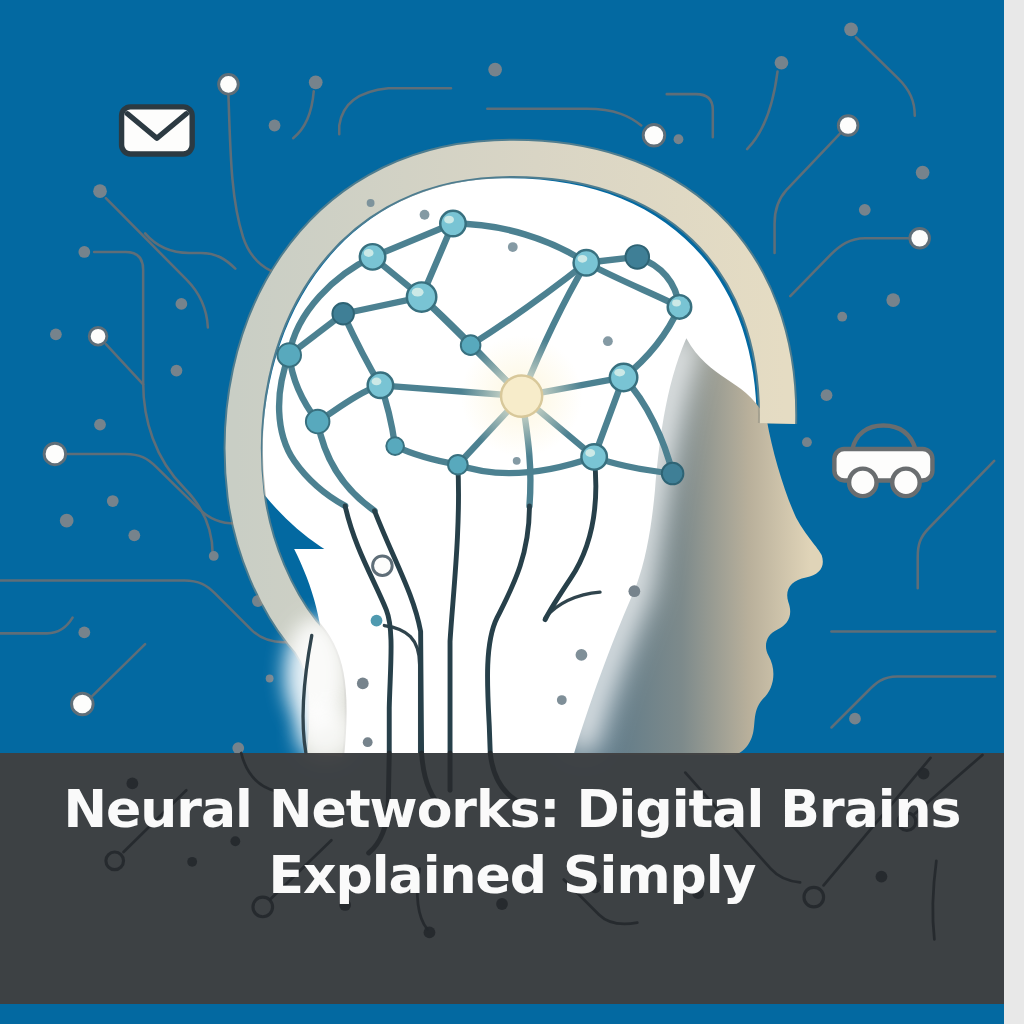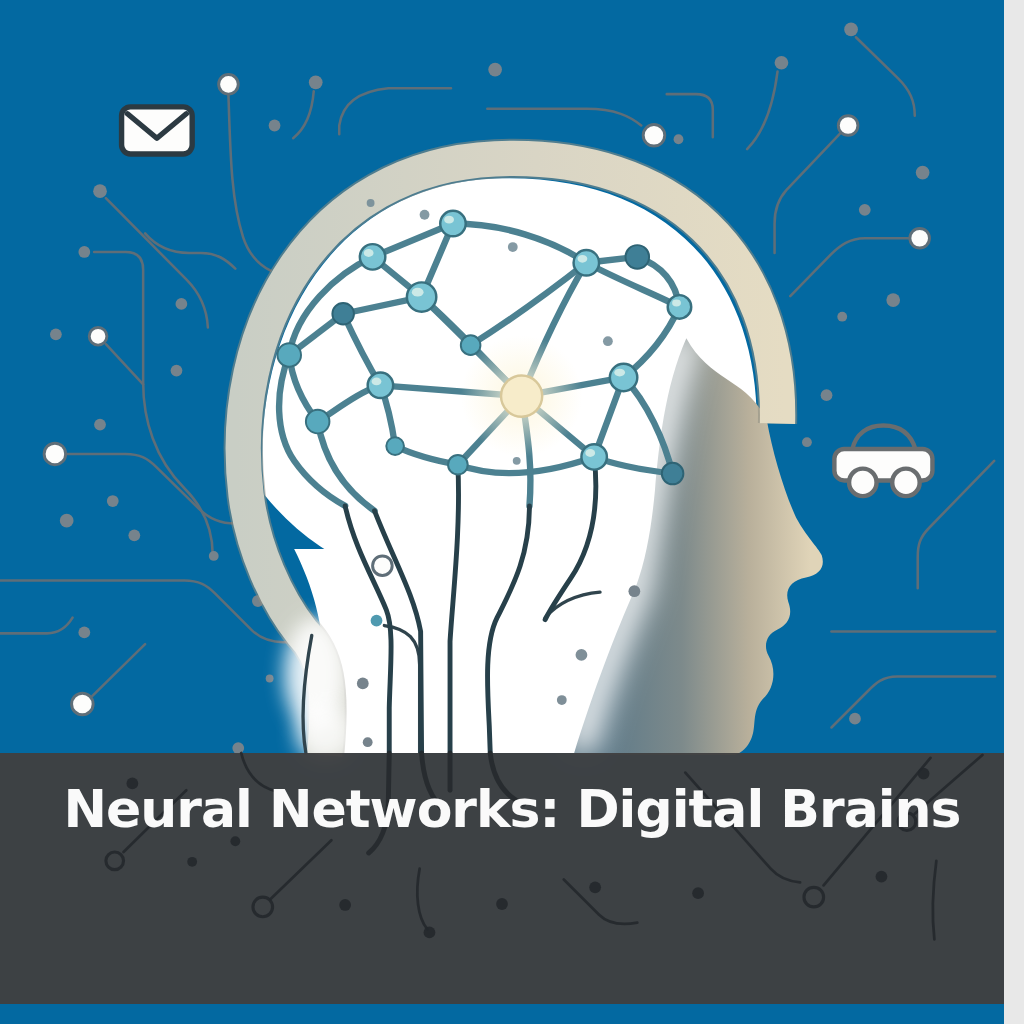--- a/index.html
+++ b/index.html
@@ -265,15 +265,16 @@
       <circle class="bdot2" cx="607" cy="905" r="6"></circle>
       <circle class="bdot2" cx="712" cy="911" r="6"></circle>
       <circle class="bdot2" cx="899" cy="894" r="6"></circle>
       <circle class="bdot2" cx="942" cy="789" r="6"></circle>
     </g>
   </svg>
 
   <div class="banner">
     <h1>
       <span>Neural Networks: Digital Brains</span><br>
+      <span>Explained Simply</span>
     </h1>
   </div>
 </div>
 
 </body></html>

